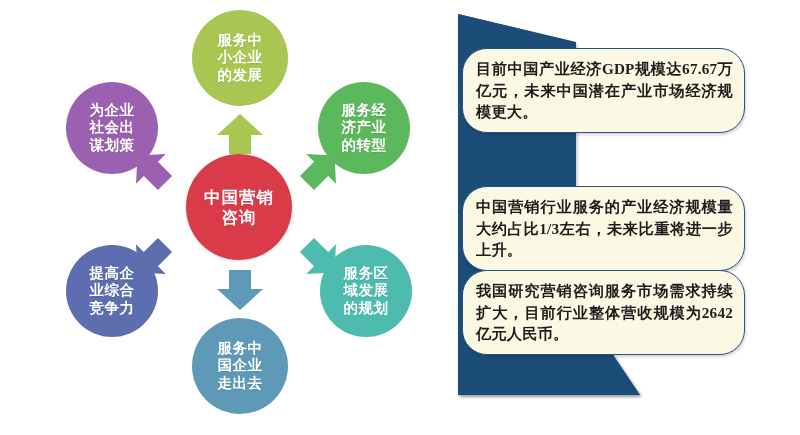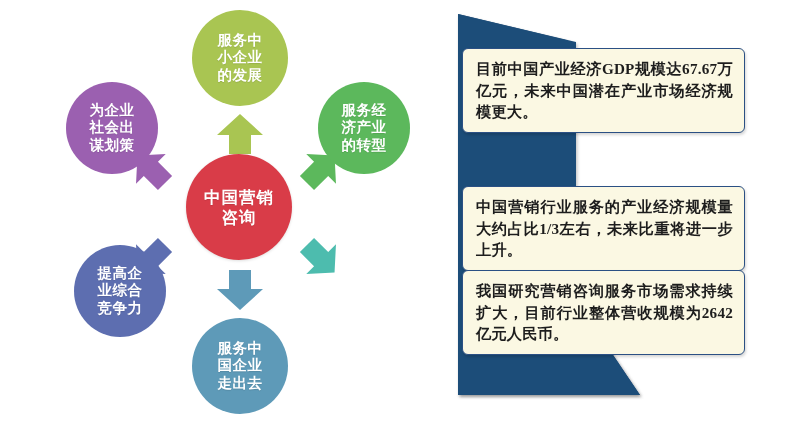--- a/index.html
+++ b/index.html
@@ -91,21 +91,21 @@
     background: #4dbcae;
   }
   #node-bottom {
     left: 192px;
     top: 318px;
     width: 96px;
     height: 96px;
     background: #5e9ab8;
   }
   #node-bottomleft {
-    left: 74px;
+    left: 66px;
     top: 245px;
     width: 92px;
     height: 92px;
     background: #5d6eb0;
     text-align: right;
   }
   #node-topleft {
     left: 66px;
     top: 82px;
     width: 92px;
@@ -140,21 +140,21 @@
     height: 435px;
   }
 
   .callout {
     position: absolute;
     left: 12px;
     width: 283px;
     box-sizing: border-box;
     background: #fbf8e3;
     border: 1.4px solid #2b5084;
-    border-radius: 6px;
+    border-radius: 25px;
     padding: 9px 11px 9px 13px;
     box-shadow: 1px 2px 3px rgba(0,0,0,0.17);
   }
   .callout-text {
     font-family: "Liberation Serif", "DejaVu Serif", serif;
     font-size: 15.2px;
     line-height: 1.42;
     color: #1d1d1d;
     font-weight: 700;
     letter-spacing: 0.2px;
@@ -222,20 +222,25 @@
 小企业
 的发展</span>
     </div>
 
     <div class="node satellite" id="node-topright" style="background: rgb(92, 184, 92);">
       <span class="node-label">服务经
 济产业
 的转型</span>
     </div>
 
+    <div class="node satellite" id="node-right" style="background: rgb(77, 188, 174);">
+      <span class="node-label">服务区
+域发展
+的规划</span>
+    </div>
 
     <div class="node satellite" id="node-bottom" style="background: rgb(94, 154, 184);">
       <span class="node-label">服务中
 国企业
 走出去</span>
     </div>
 
     <div class="node satellite" id="node-bottomleft" style="background: rgb(93, 110, 176);">
       <span class="node-label">提高企
 业综合

